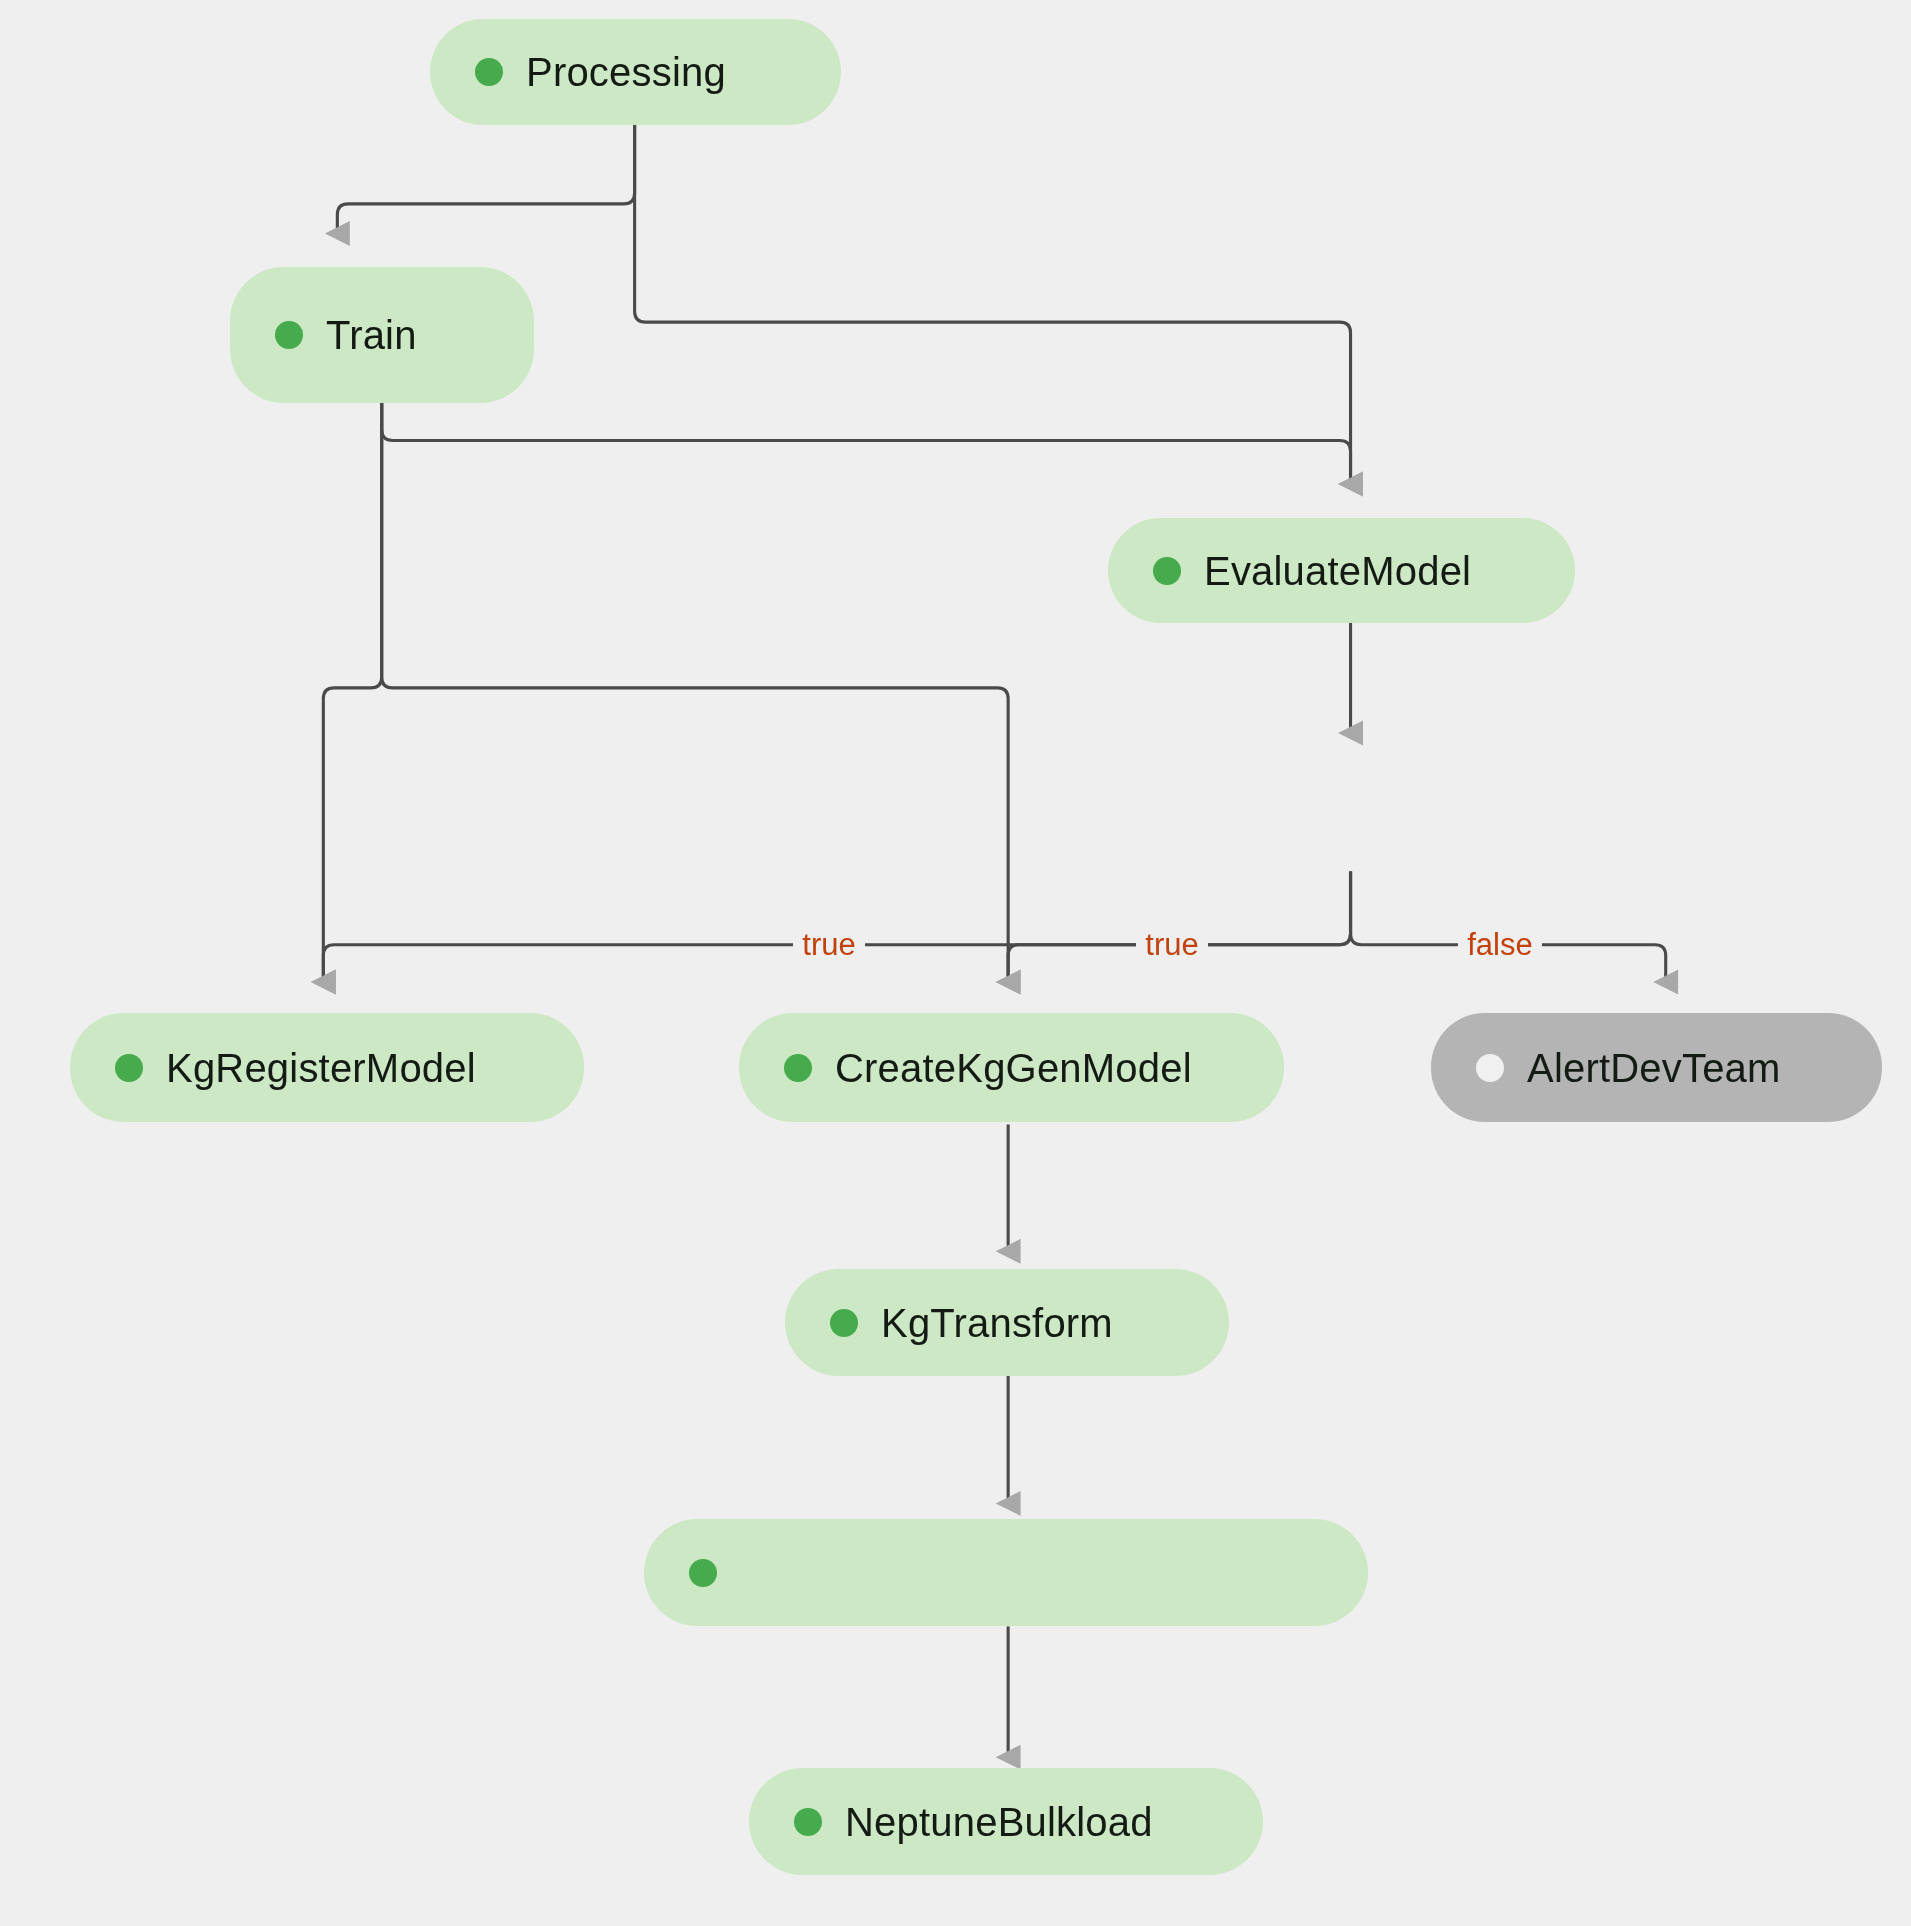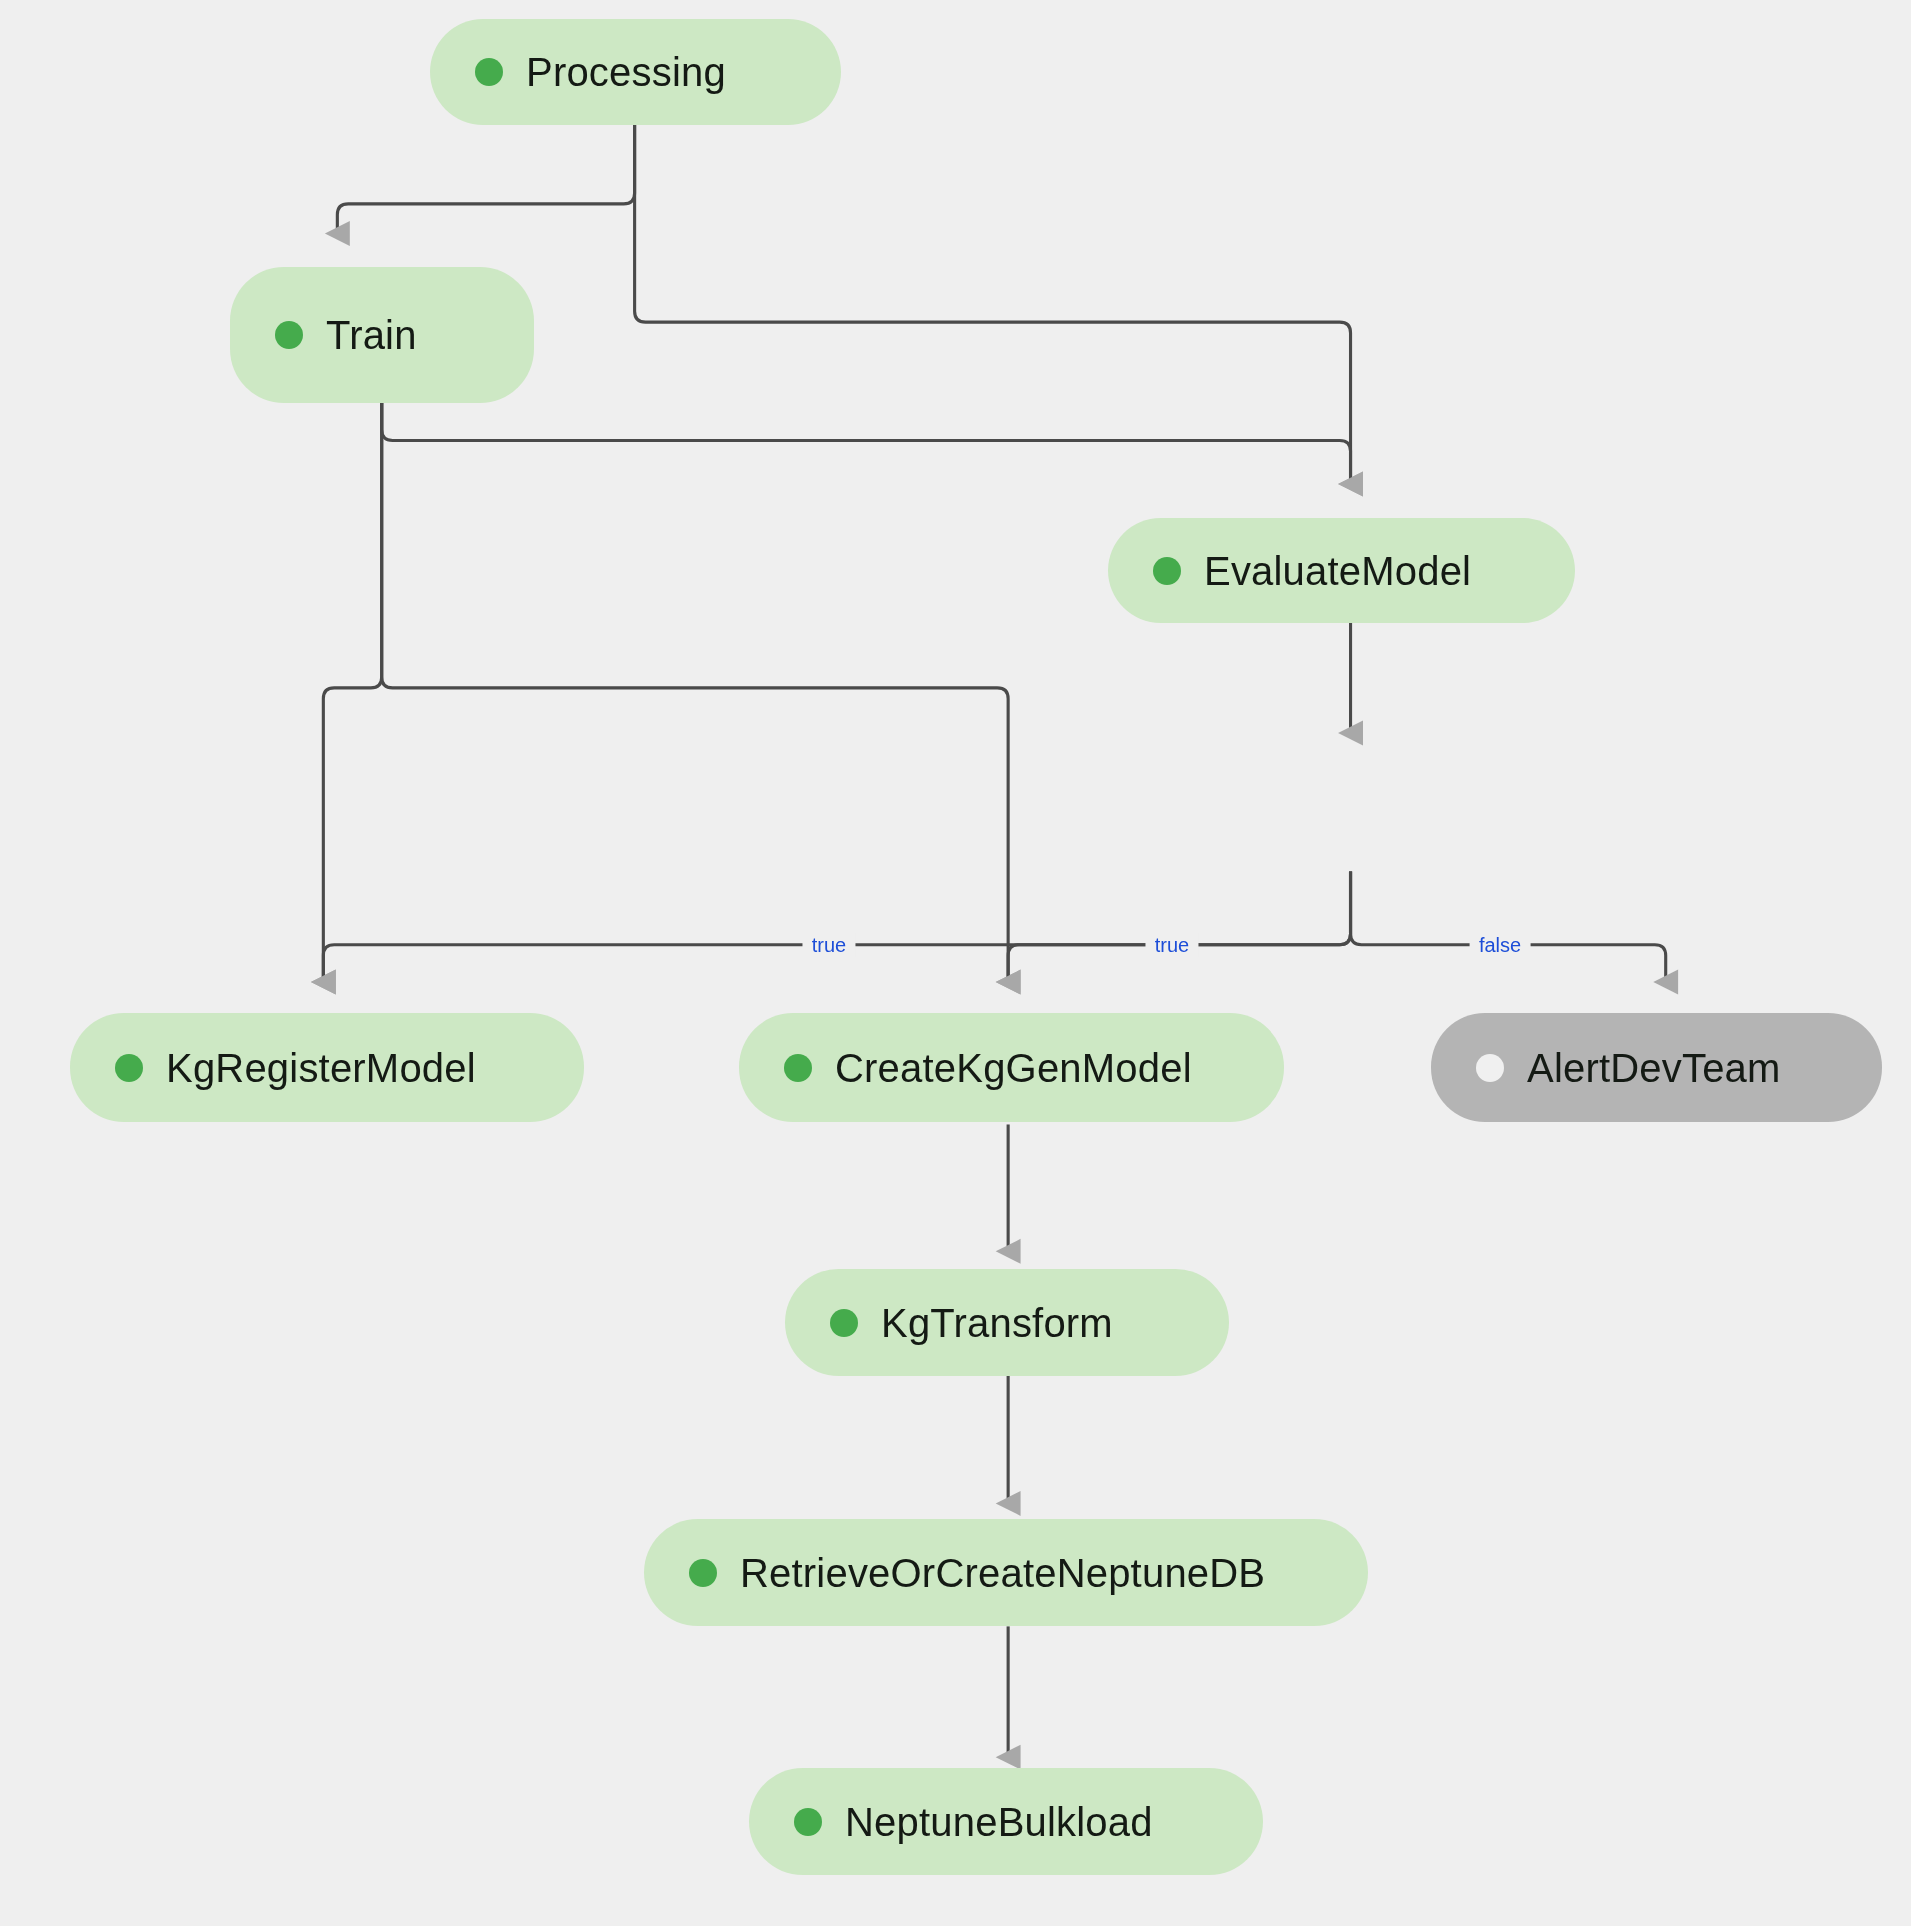--- a/index.html
+++ b/index.html
@@ -48,22 +48,22 @@
   .node.state-grey  .node-dot { background: #f0f0f0; }
   .node-label {
     font-size: 40px;
     line-height: 1;
     color: #141a14;
     letter-spacing: 0.2px;
     white-space: nowrap;
   }
   .edge-label {
     position: absolute;
-    font-size: 20px;
-    color: #1d4ed8;
+    font-size: 31px;
+    color: #c2410c;
     background: #efefef;
     padding: 0 9.3px;
     transform: translate(-50%, -50%);
     white-space: nowrap;
     user-select: none;
   }
 </style>
 </head>
 <body>
 
@@ -134,21 +134,20 @@
     <span class="node-label">AlertDevTeam</span>
   </div>
 
   <div class="node state-green" style="left:785px; top:1269px; width:444px; height:107px;text-align:center;">
     <span class="node-dot"></span>
     <span class="node-label">KgTransform</span>
   </div>
 
   <div class="node state-green" style="left:644px; top:1519px; width:724px; height:107px;">
     <span class="node-dot"></span>
-    <span class="node-label">RetrieveOrCreateNeptuneDB</span>
   </div>
 
   <div class="node state-green" style="left:749px; top:1768px; width:514px; height:107px;">
     <span class="node-dot"></span>
     <span class="node-label">NeptuneBulkload</span>
   </div>
 
   <div class="edge-label" style="left:829px; top:945px;">true</div>
 
   <div class="edge-label" style="left:1172px; top:945px;">true</div>

